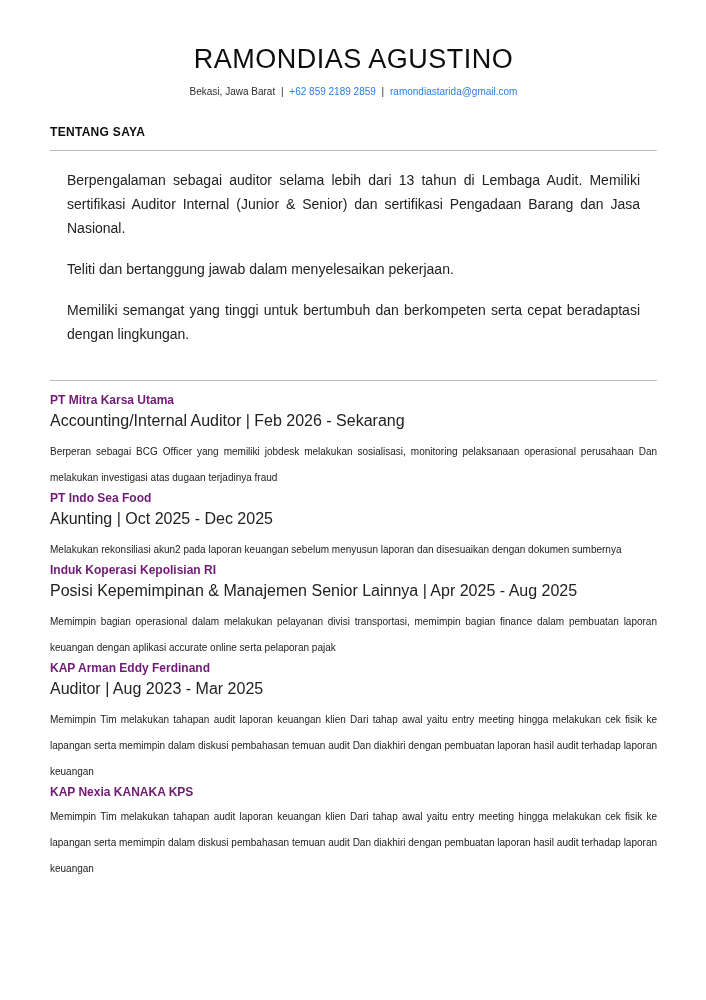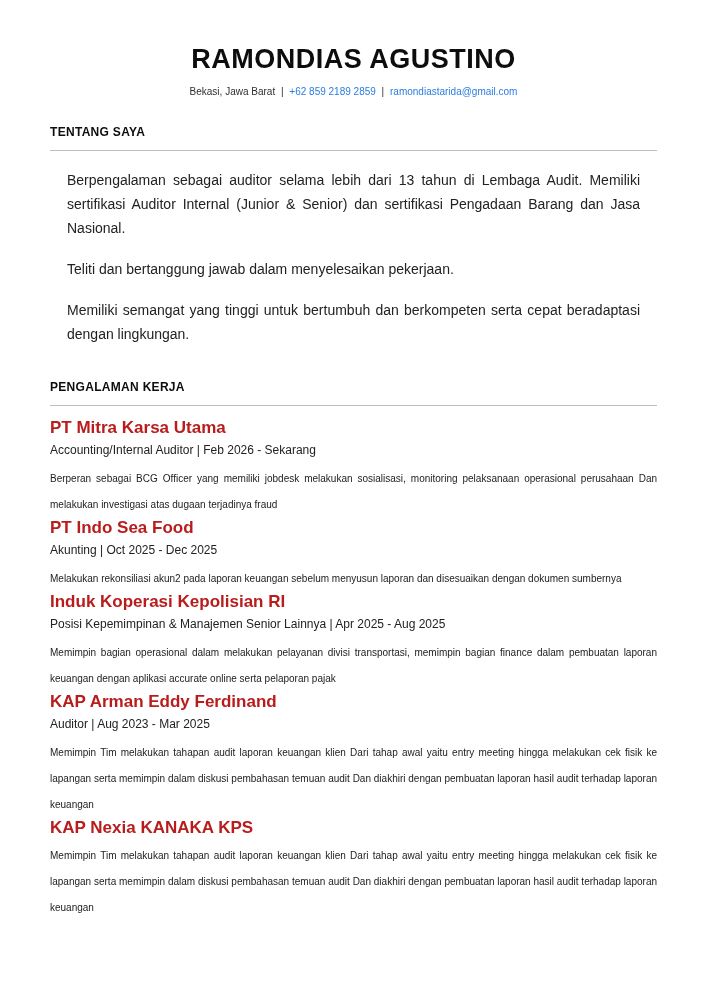--- a/index.html
+++ b/index.html
@@ -13,21 +13,21 @@
   .page {
     width: 706px;
     min-height: 1000px;
     padding: 44px 49px 40px 50px;
     background: #ffffff;
   }
   
   .header { text-align: center; margin-bottom: 28px; }
   .person-name {
     font-size: 27px;
-    font-weight: bold;
+    font-weight: normal;
     letter-spacing: 0.5px;
     color: #0d0d0d;
     margin: 0 0 11px 0;
   }
   .contact {
     font-size: 10px;
     color: #2e2e2e;
     margin: 0;
   }
   .contact .sep { color: #2e2e2e; padding: 0 3px; }
@@ -56,27 +56,27 @@
     font-size: 14px;
     line-height: 24px;
     text-align: justify;
     color: #222222;
     margin: 17px;
   }
   
   .job { }
   .job:first-child { margin-top: 0; }
   .job-company {
-    font-size: 17px;
+    font-size: 12px;
     font-weight: bold;
-    color: #b91c1c;
+    color: #701a75;
     margin: 0 0 5px 0;
   }
   .job-meta {
-    font-size: 12px;
+    font-size: 16px;
     color: #222222;
     margin: 0 0 9px 0;
   }
   .job-desc {
     font-size: 10px;
     line-height: 26px;
     text-align: justify;
     color: #222222;
     margin: 0;
   }
@@ -100,21 +100,20 @@
     <h2 class="section-title">TENTANG SAYA</h2>
     <div class="rule"></div>
     <div>
         <p class="body-text">Berpengalaman sebagai auditor selama lebih dari 13 tahun di Lembaga Audit. Memiliki sertifikasi Auditor Internal (Junior &amp; Senior) dan sertifikasi Pengadaan Barang dan Jasa Nasional.</p>
         <p class="body-text">Teliti dan bertanggung jawab dalam menyelesaikan pekerjaan.</p>
         <p class="body-text">Memiliki semangat yang tinggi untuk bertumbuh dan berkompeten serta cepat beradaptasi dengan lingkungan.</p>
       </div>
   </section>
 
   <section class="section">
-    <h2 class="section-title">PENGALAMAN KERJA</h2>
     <div class="rule"></div>
     <div>
   <article class="job">
     <h3 class="job-company">PT Mitra Karsa Utama</h3>
     <p class="job-meta">Accounting/Internal Auditor | Feb 2026 - Sekarang</p>
     <p class="job-desc">Berperan sebagai BCG Officer yang memiliki jobdesk melakukan sosialisasi, monitoring pelaksanaan operasional perusahaan Dan melakukan investigasi atas dugaan terjadinya fraud</p>
   </article>
 
   <article class="job">
     <h3 class="job-company">PT Indo Sea Food</h3>

